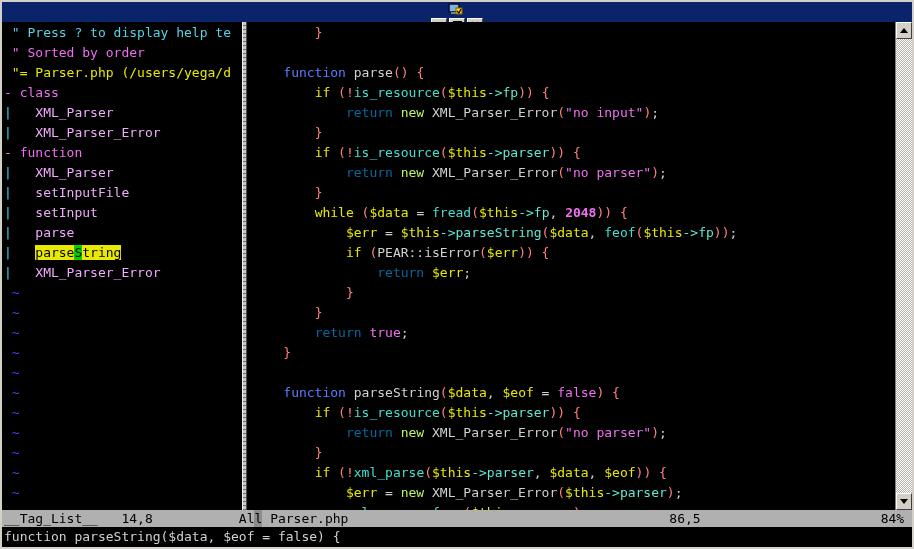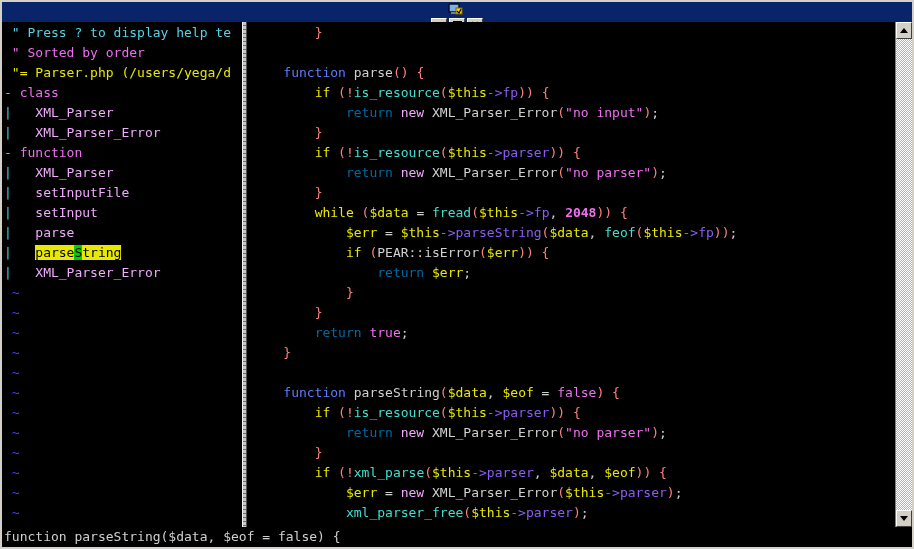--- a/index.html
+++ b/index.html
@@ -123,26 +123,26 @@
   .c-tagname{color:#f0abfc;margin-top:23px;}
   .c-fold{color:#f070f0;}
   .c-foldbar{color:#40d0e0;}
   .c-tilde{color:#4040ff;}
   .c-kw{color:#5c7cff;}
   .c-func{color:#d0d0d0;}
   .c-cond{color:#e8e800;}
   .c-paren{color:#ff8080;}
   .c-builtin{color:#40e0d0;}
   .c-var{color:#e8e800;text-align:right;}
-  .c-member{color:#8b5cf6;}
+  .c-member{color:#5eead4;}
   .c-string{color:#f070f0;}
   .c-number{color:#f070f0;font-weight:bold;}
   .c-bool{color:#f070f0;}
   .c-ret{color:#0369a1;}
-  .c-new{color:#f0abfc;}
+  .c-new{color:#bef264;}
   .c-plain{color:#d0d0d0;}
   .c-brace{color:#ff8080;}
   
   .tag-hl{background:#e8e800;color:#000;}
   .tag-hl .cur{background:#00d000;color:#000;}
 </style>
 </head>
 <body>
 
 <div class="window">
@@ -190,16 +190,30 @@
         <div class="sb-btn">
             <span class="arr arr-up"></span>
           </div>
         <div class="sb-track"></div>
         <div class="sb-btn">
             <span class="arr arr-down"></span>
           </div>
       </div>
     </div>
 
+    <div class="statusline">
+      <span>__Tag_List__</span>
+      <span>   </span>
+      <span>14,8</span>
+      <span>           </span>
+      <span>Al</span><span class="st-cursor">l</span>
+      <span> </span>
+      <span>Parser.php</span>
+      <span class="spacer"></span>
+      <span>86,5</span>
+      <span>                       </span>
+      <span>84%</span>
+      <span> </span>
+    </div>
 
     <div class="cmdline">function parseString($data, $eof = false) {</div>
   </div>
 </div>
 
 </body></html>

